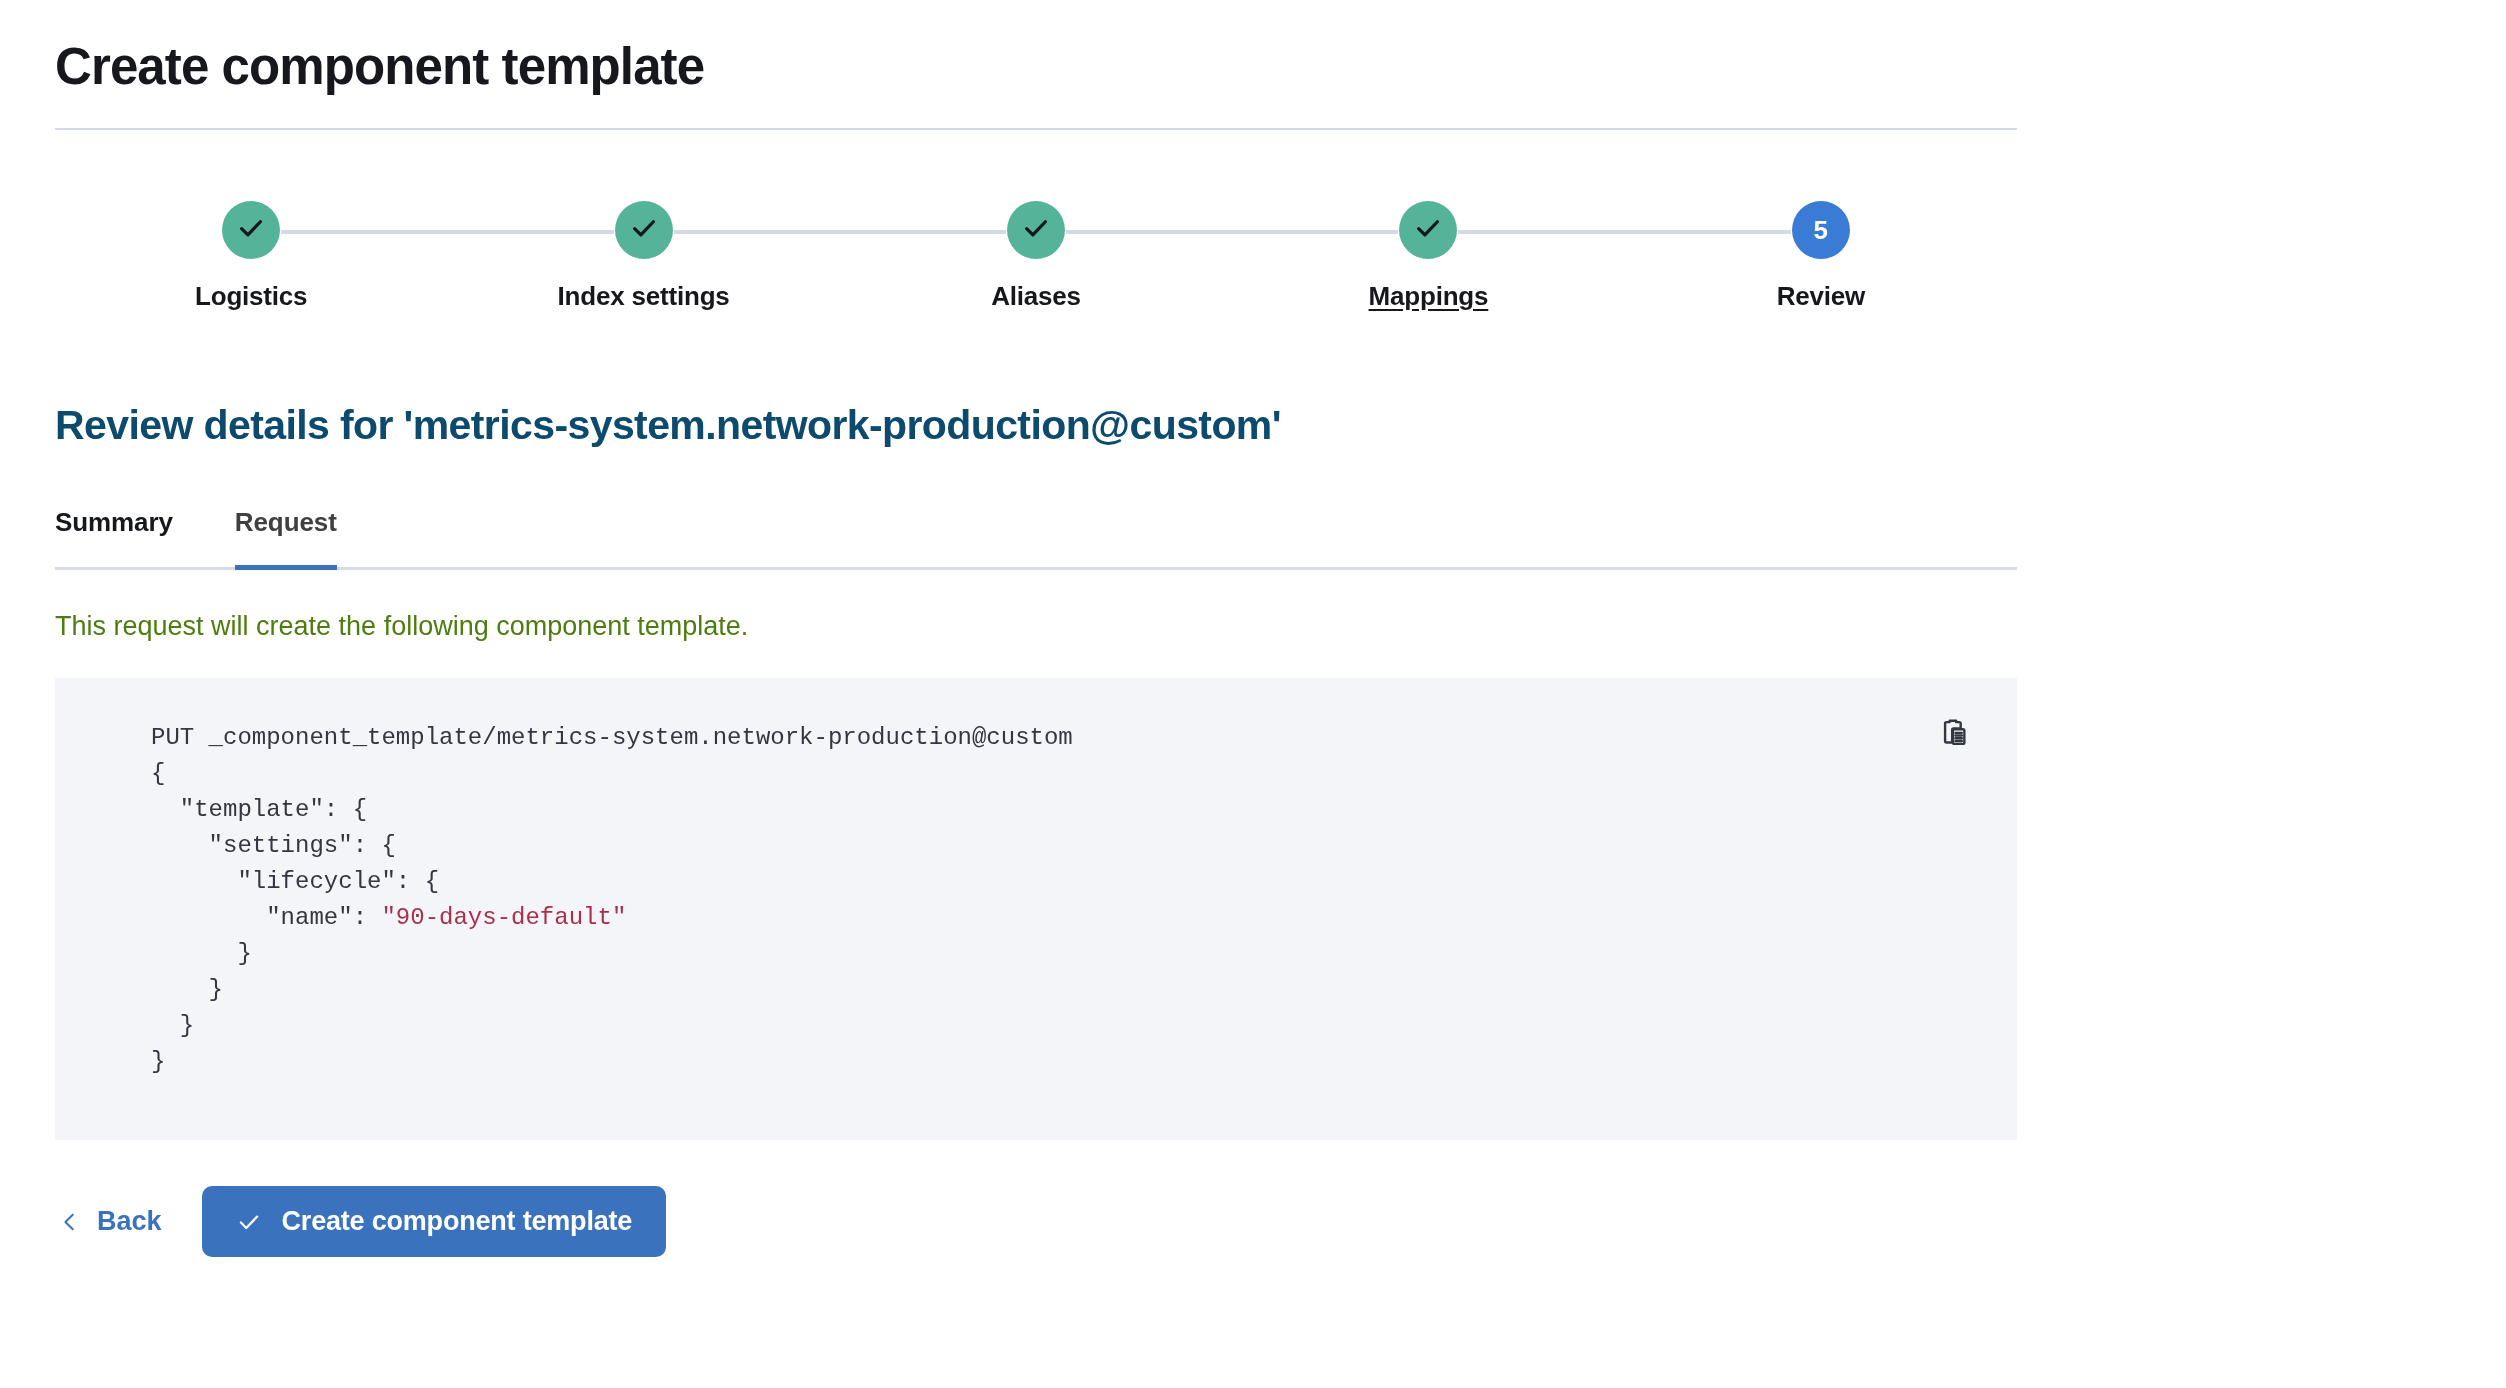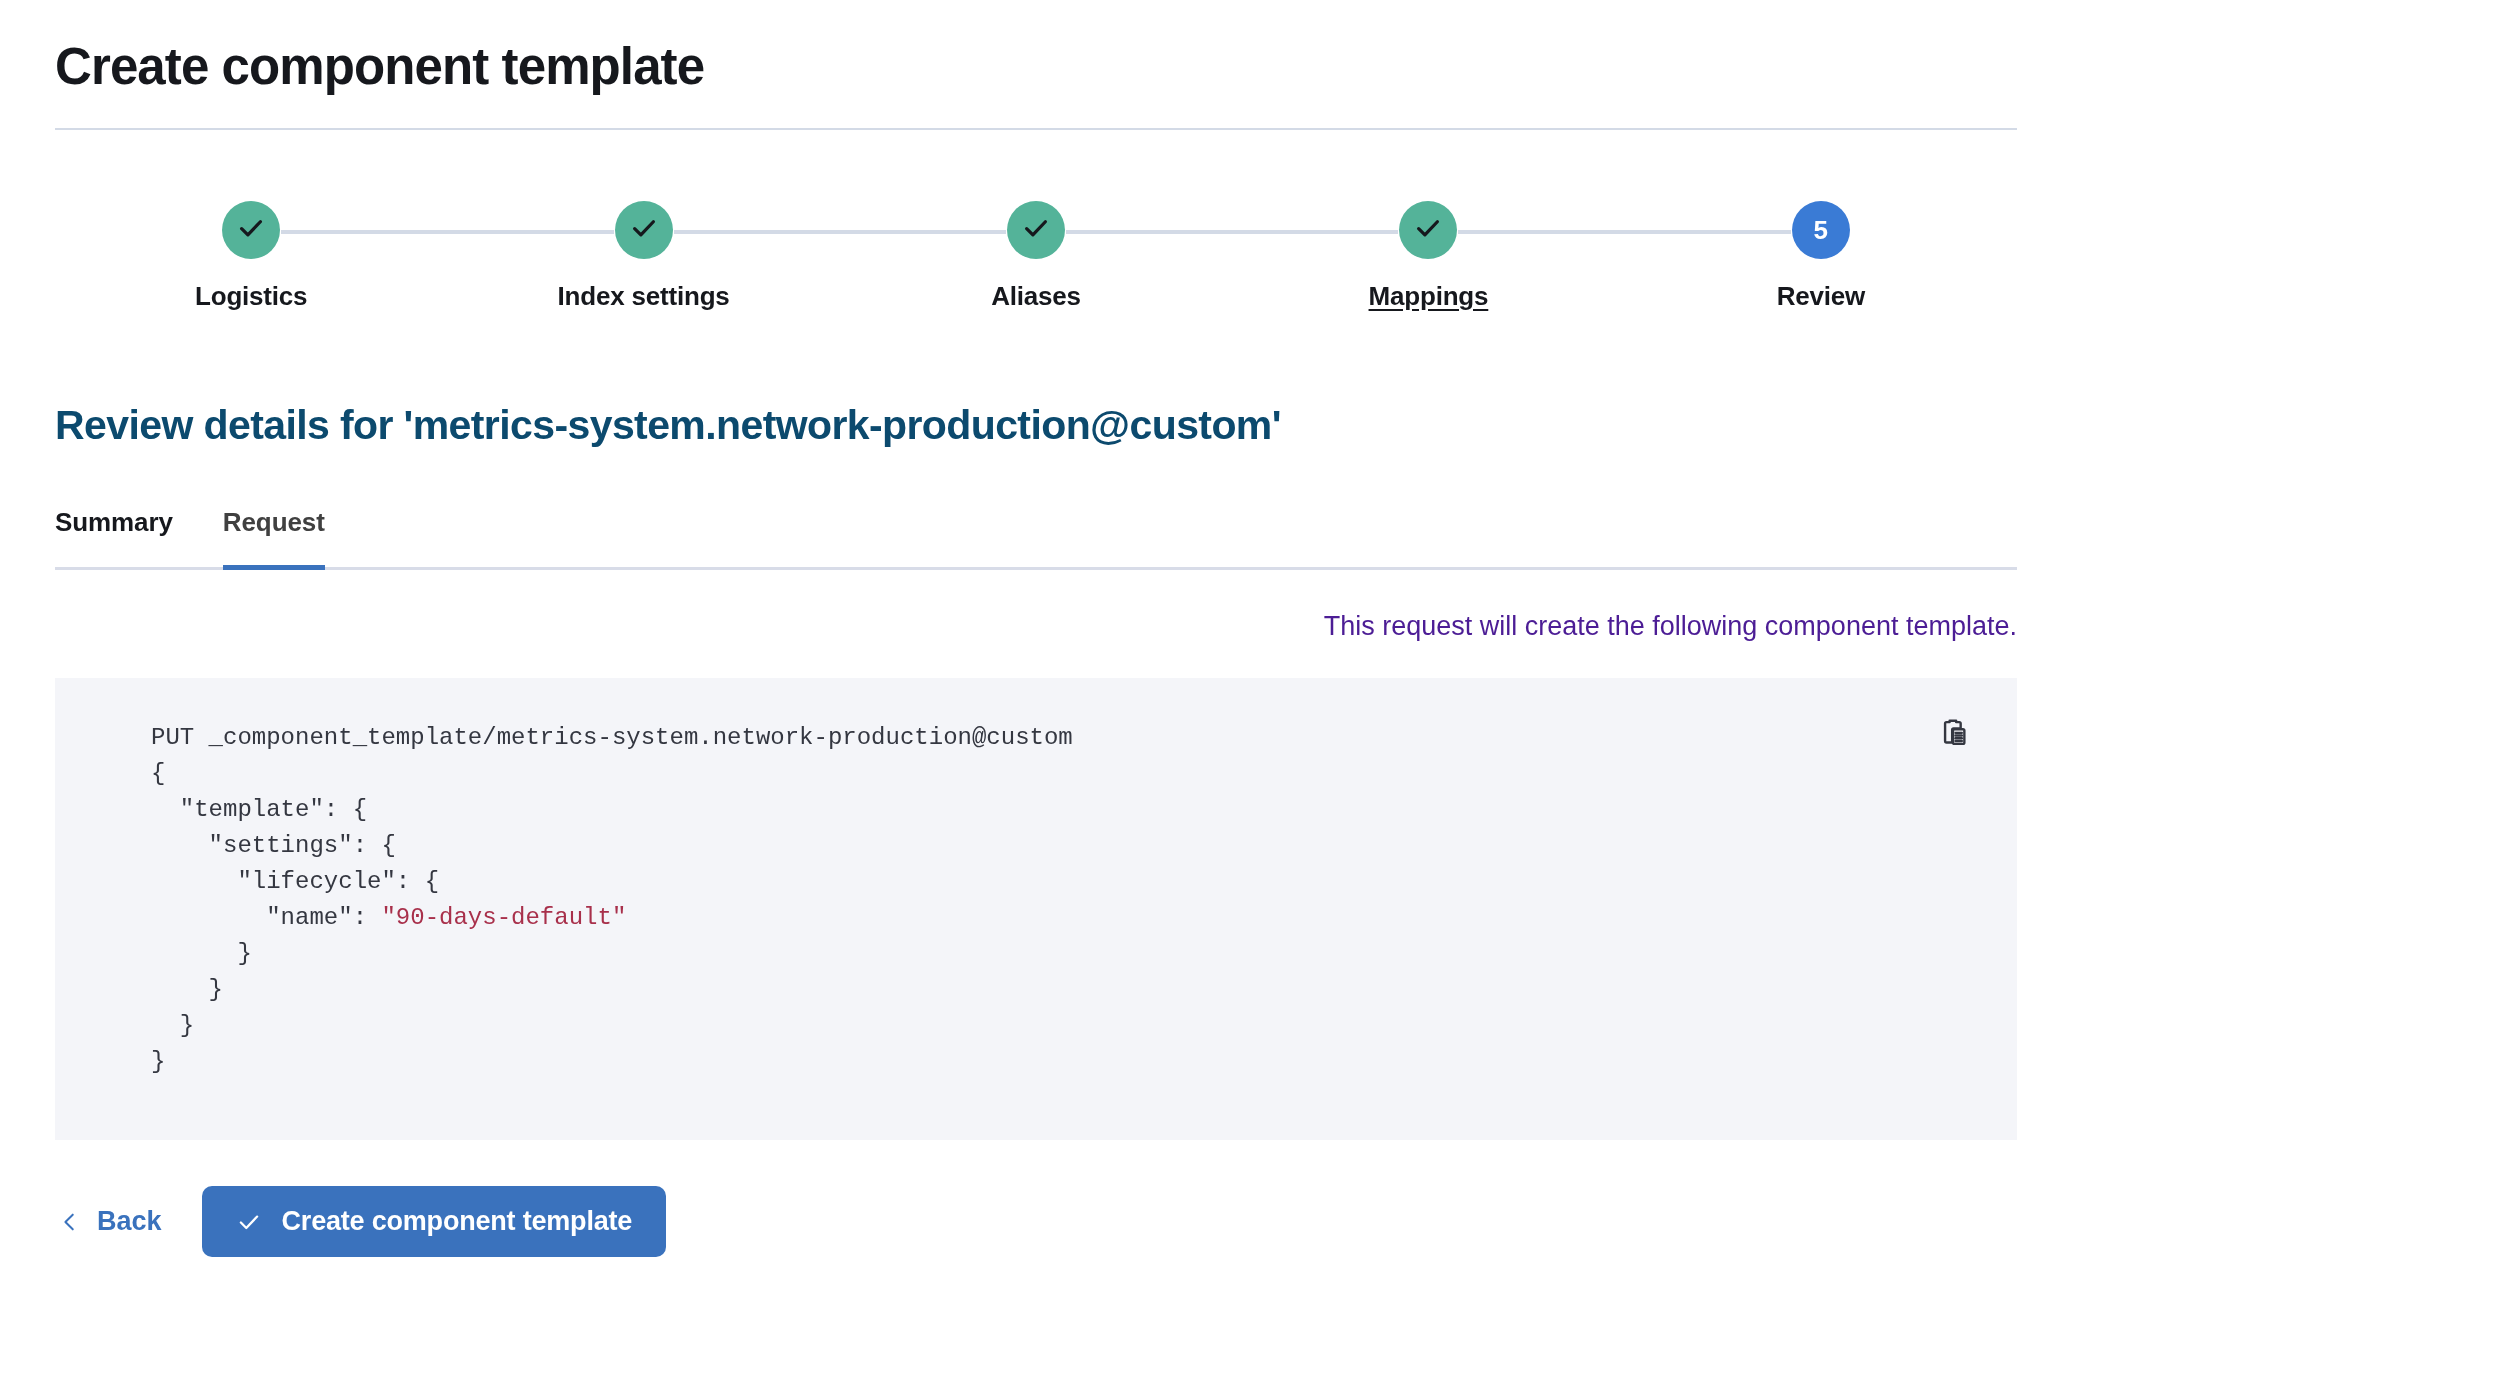--- a/index.html
+++ b/index.html
@@ -111,21 +111,21 @@
     font-weight: 700;
     letter-spacing: -0.6px;
     color: #0c4a6e;
   }
 
   
   .tabs {
     margin: 50px 55px 0 55px;
     position: relative;
     display: flex;
-    gap: 0;
+    gap: 12px;
     border-bottom: 3px solid #d8dce8;
     height: 70px;
   }
   .tab {
     font-size: 26px;
     font-weight: 700;
     padding: 0 0 22px 0;
     margin-right: 50px;
     cursor: pointer;
     position: relative;
@@ -144,22 +144,21 @@
     bottom: -3px;
     height: 5px;
     background: #3a72bd;
   }
 
   
   .description {
     margin: 38px 55px 0 55px;
     font-size: 27px;
     line-height: 36px;
-    color: #4c1d95;
-    text-align: right;
+    color: #4d7c0f;
   }
 
   
   .code-panel {
     margin: 34px 55px 0 55px;
     background: #f4f5f9;
     border-radius: 0px;
     position: relative;
     padding: 42px 0 48px 0;
     min-height: 462px;

